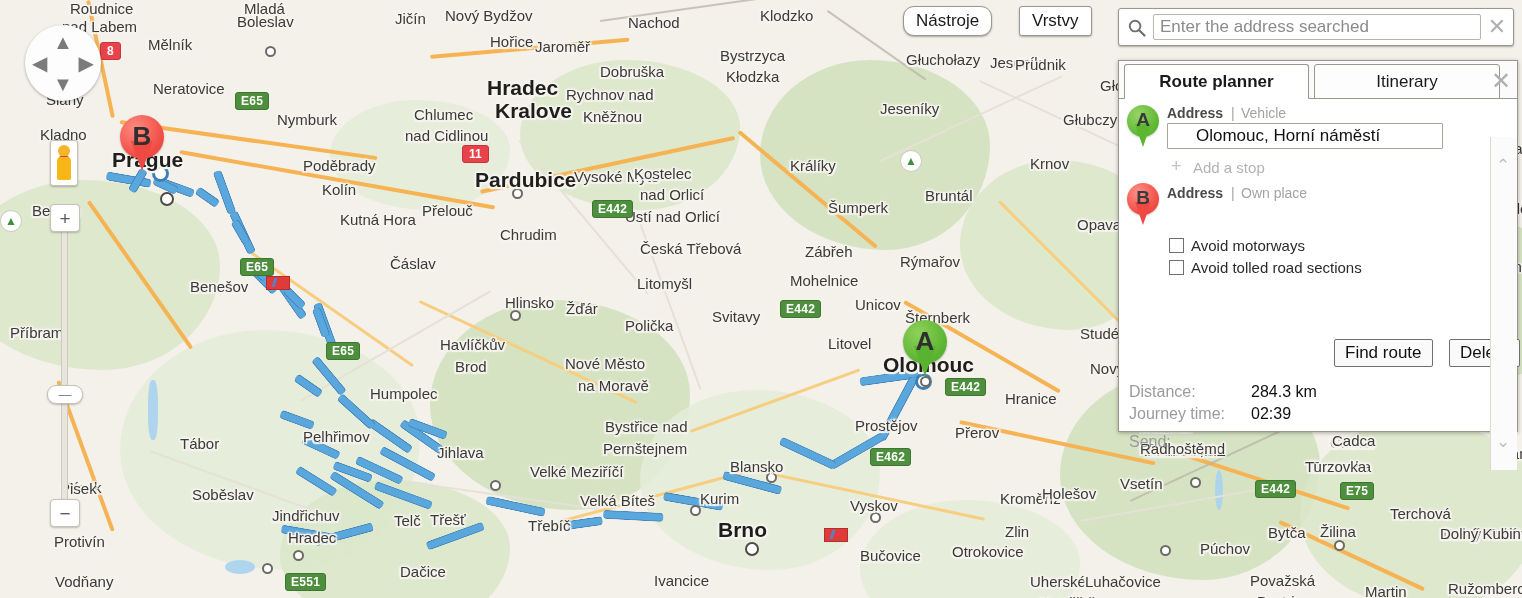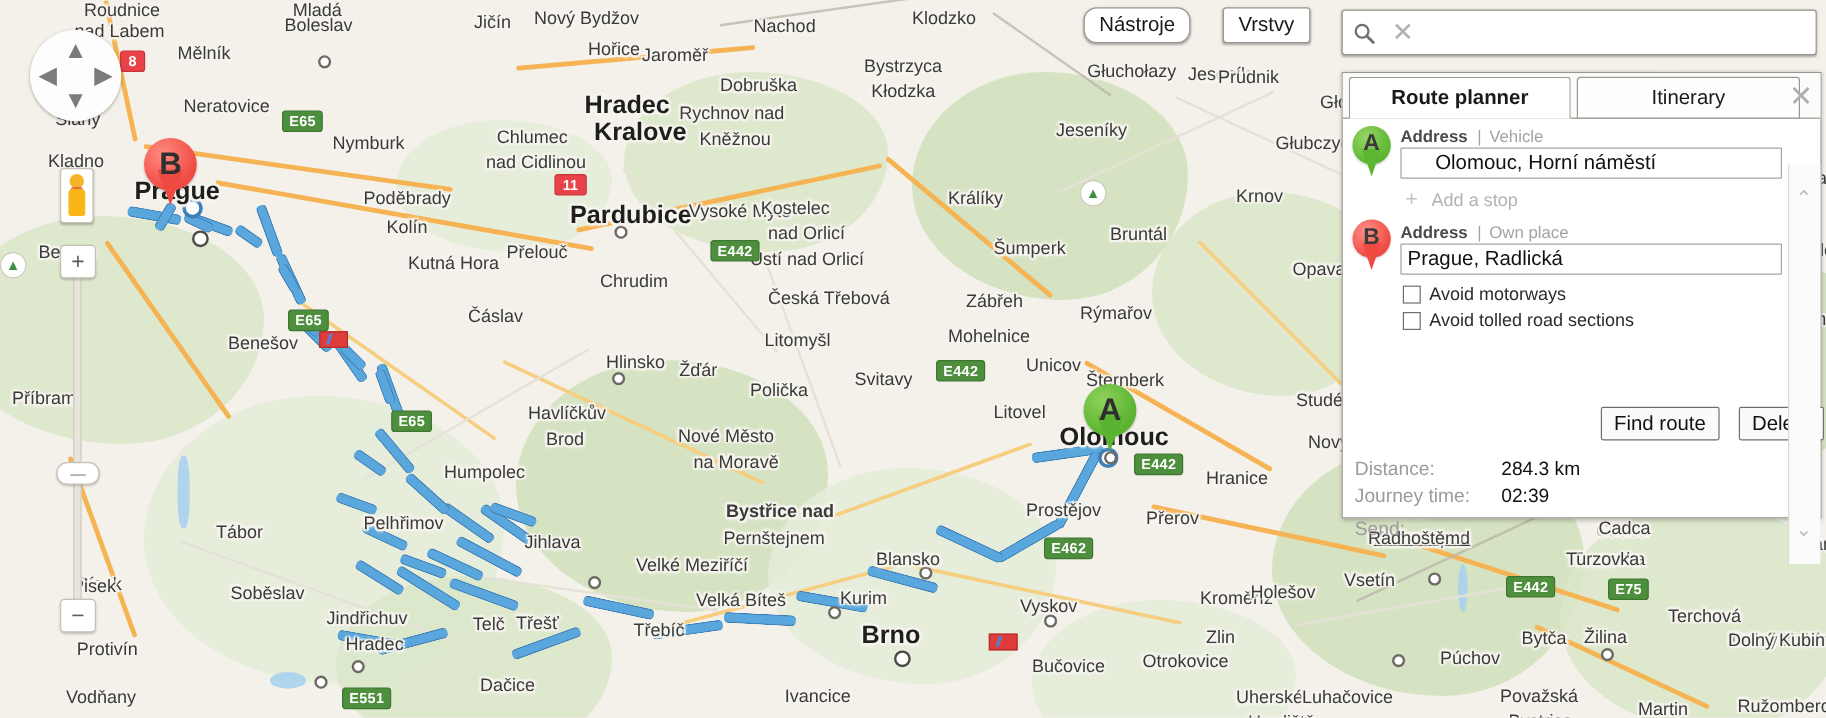--- a/index.html
+++ b/index.html
@@ -327,41 +327,41 @@
         <div class="label" style="left: 46px; top: 91px;">Slaný</div>
         <div class="label" style="left: 32px; top: 202px;">Beroun</div>
         <div class="label" style="left: 277px; top: 111px;">Nymburk</div>
         <div class="label" style="left: 303px; top: 157px;">Poděbrady</div>
         <div class="label" style="left: 322px; top: 181px;">Kolín</div>
         <div class="label" style="left: 340px; top: 211px;">Kutná Hora</div>
         <div class="label" style="left: 390px; top: 255px;">Čáslav</div>
         <div class="label" style="left: 190px; top: 278px;">Benešov</div>
         <div class="label" style="left: 10px; top: 324px;">Příbram</div>
         <div class="label" style="left: 64px; top: 479px;">Písek</div>
-        <div class="label" style="left: 64px; top: 533px;">Protivín</div>
+        <div class="label" style="left: 54px; top: 533px;">Protivín</div>
         <div class="label" style="left: 55px; top: 573px;">Vodňany</div>
         <div class="label" style="left: 180px; top: 435px;">Tábor</div>
         <div class="label" style="left: 192px; top: 486px;">Soběslav</div>
         <div class="label" style="left: 303px; top: 428px;">Pelhřimov</div>
         <div class="label" style="left: 370px; top: 385px;">Humpolec</div>
         <div class="label" style="left: 440px; top: 336px;">Havlíčkův</div>
         <div class="label" style="left: 455px; top: 358px;">Brod</div>
         <div class="label" style="left: 437px; top: 444px;">Jihlava</div>
         <div class="label" style="left: 394px; top: 512px;">Telč</div>
         <div class="label" style="left: 430px; top: 489px; margin-top: 22px;">Třešť</div>
         <div class="label" style="left: 272px; top: 507px;">Jindřichuv</div>
         <div class="label" style="left: 288px; top: 529px;">Hradec</div>
         <div class="label" style="left: 400px; top: 563px;">Dačice</div>
         <div class="label" style="left: 528px; top: 517px;">Třebíč</div>
         <div class="label" style="left: 530px; top: 463px;">Velké Meziříčí</div>
         <div class="label" style="left: 580px; top: 492px;">Velká Bíteš</div>
         <div class="label" style="left: 654px; top: 572px;">Ivancice</div>
         <div class="label" style="left: 700px; top: 490px;">Kurim</div>
         <div class="label" style="left: 730px; top: 458px;">Blansko</div>
-        <div class="label" style="left: 605px; top: 418px; font-weight: bold;">Bystřice nad</div>
+        <div class="label" style="left: 605px; top: 418px;">Bystřice nad</div>
         <div class="label" style="left: 603px; top: 440px;">Pernštejnem</div>
         <div class="label" style="left: 565px; top: 355px;">Nové Město</div>
         <div class="label" style="left: 578px; top: 377px;">na Moravě</div>
         <div class="label" style="left: 566px; top: 300px;">Žďár</div>
         <div class="label" style="left: 625px; top: 317px;">Polička</div>
         <div class="label" style="left: 637px; top: 275px;">Litomyšl</div>
         <div class="label" style="left: 712px; top: 308px;">Svitavy</div>
         <div class="label" style="left: 505px; top: 294px;">Hlinsko</div>
         <div class="label" style="left: 500px; top: 226px;">Chrudim</div>
         <div class="label" style="left: 422px; top: 202px;">Přelouč</div>
@@ -495,54 +495,54 @@
   <div class="map-btn" id="btn-nastroje">Nástroje</div>
   <div class="map-btn" id="btn-vrstvy">Vrstvy</div>
 
   <div class="searchbar">
     <div class="search-icon">
       <svg width="19" height="19" viewBox="0 0 20 20">
           <circle cx="8.5" cy="8.5" r="5.6" fill="none" stroke="#6f6f6f" stroke-width="2"></circle>
           <line x1="12.6" y1="12.6" x2="18.4" y2="18.4" stroke="#6f6f6f" stroke-width="2.4" stroke-linecap="round"></line>
         </svg>
     </div>
+    <input class="search-input" type="text" placeholder="Enter the address searched" style="">
     <div class="search-close">✕</div>
   </div>
 
   <div class="panel">
     <div class="tabs">
       <div class="tab inactive">Itinerary</div>
       <div class="tab active">Route planner</div>
       <div class="panel-close">✕</div>
     </div>
 
     <div class="panel-body">
 
       <div class="pin-sm green" style="left:8px;top:6px;">
         <div class="head"></div>
         <div class="tail"></div>
         <div class="letter">A</div>
       </div>
       <div class="lbl-addr" style="left:48px;top:6px;">Address</div>
       <div class="lbl-sep" style="left:112px;top:6px;">|</div>
       <div class="lbl-sep" style="left:122px;top:6px;">Vehicle</div>
-      <input class="field" style="left: 48px; top: 24px; width: 318px; padding-left: 28px;" value="Olomouc, Horní náměstí">
+      <input class="field" style="left: 48px; top: 24px; width: 276px; padding-left: 28px;" value="Olomouc, Horní náměstí">
 
       <div class="addstop-plus" style="left:52px;top:58px;">+</div>
       <div class="addstop" style="left:74px;top:60px;">Add a stop</div>
 
       <div class="pin-sm red" style="left:8px;top:84px;">
         <div class="head"></div>
         <div class="tail"></div>
         <div class="letter">B</div>
       </div>
       <div class="lbl-addr" style="left:48px;top:86px;">Address</div>
       <div class="lbl-sep" style="left:112px;top:86px;">|</div>
       <div class="lbl-sep" style="left:122px;top:86px;">Own place</div>
-      <input class="field" style="left: 48px; top: 104px; width: 318px;" value="Prague, Radlická">
 
       <div class="cbrow" style="left:50px;top:138px;">
         <div class="cbox"></div>
         <div class="cblabel">Avoid motorways</div>
       </div>
       <div class="cbrow" style="left:50px;top:160px;">
         <div class="cbox"></div>
         <div class="cblabel">Avoid tolled road sections</div>
       </div>
 

